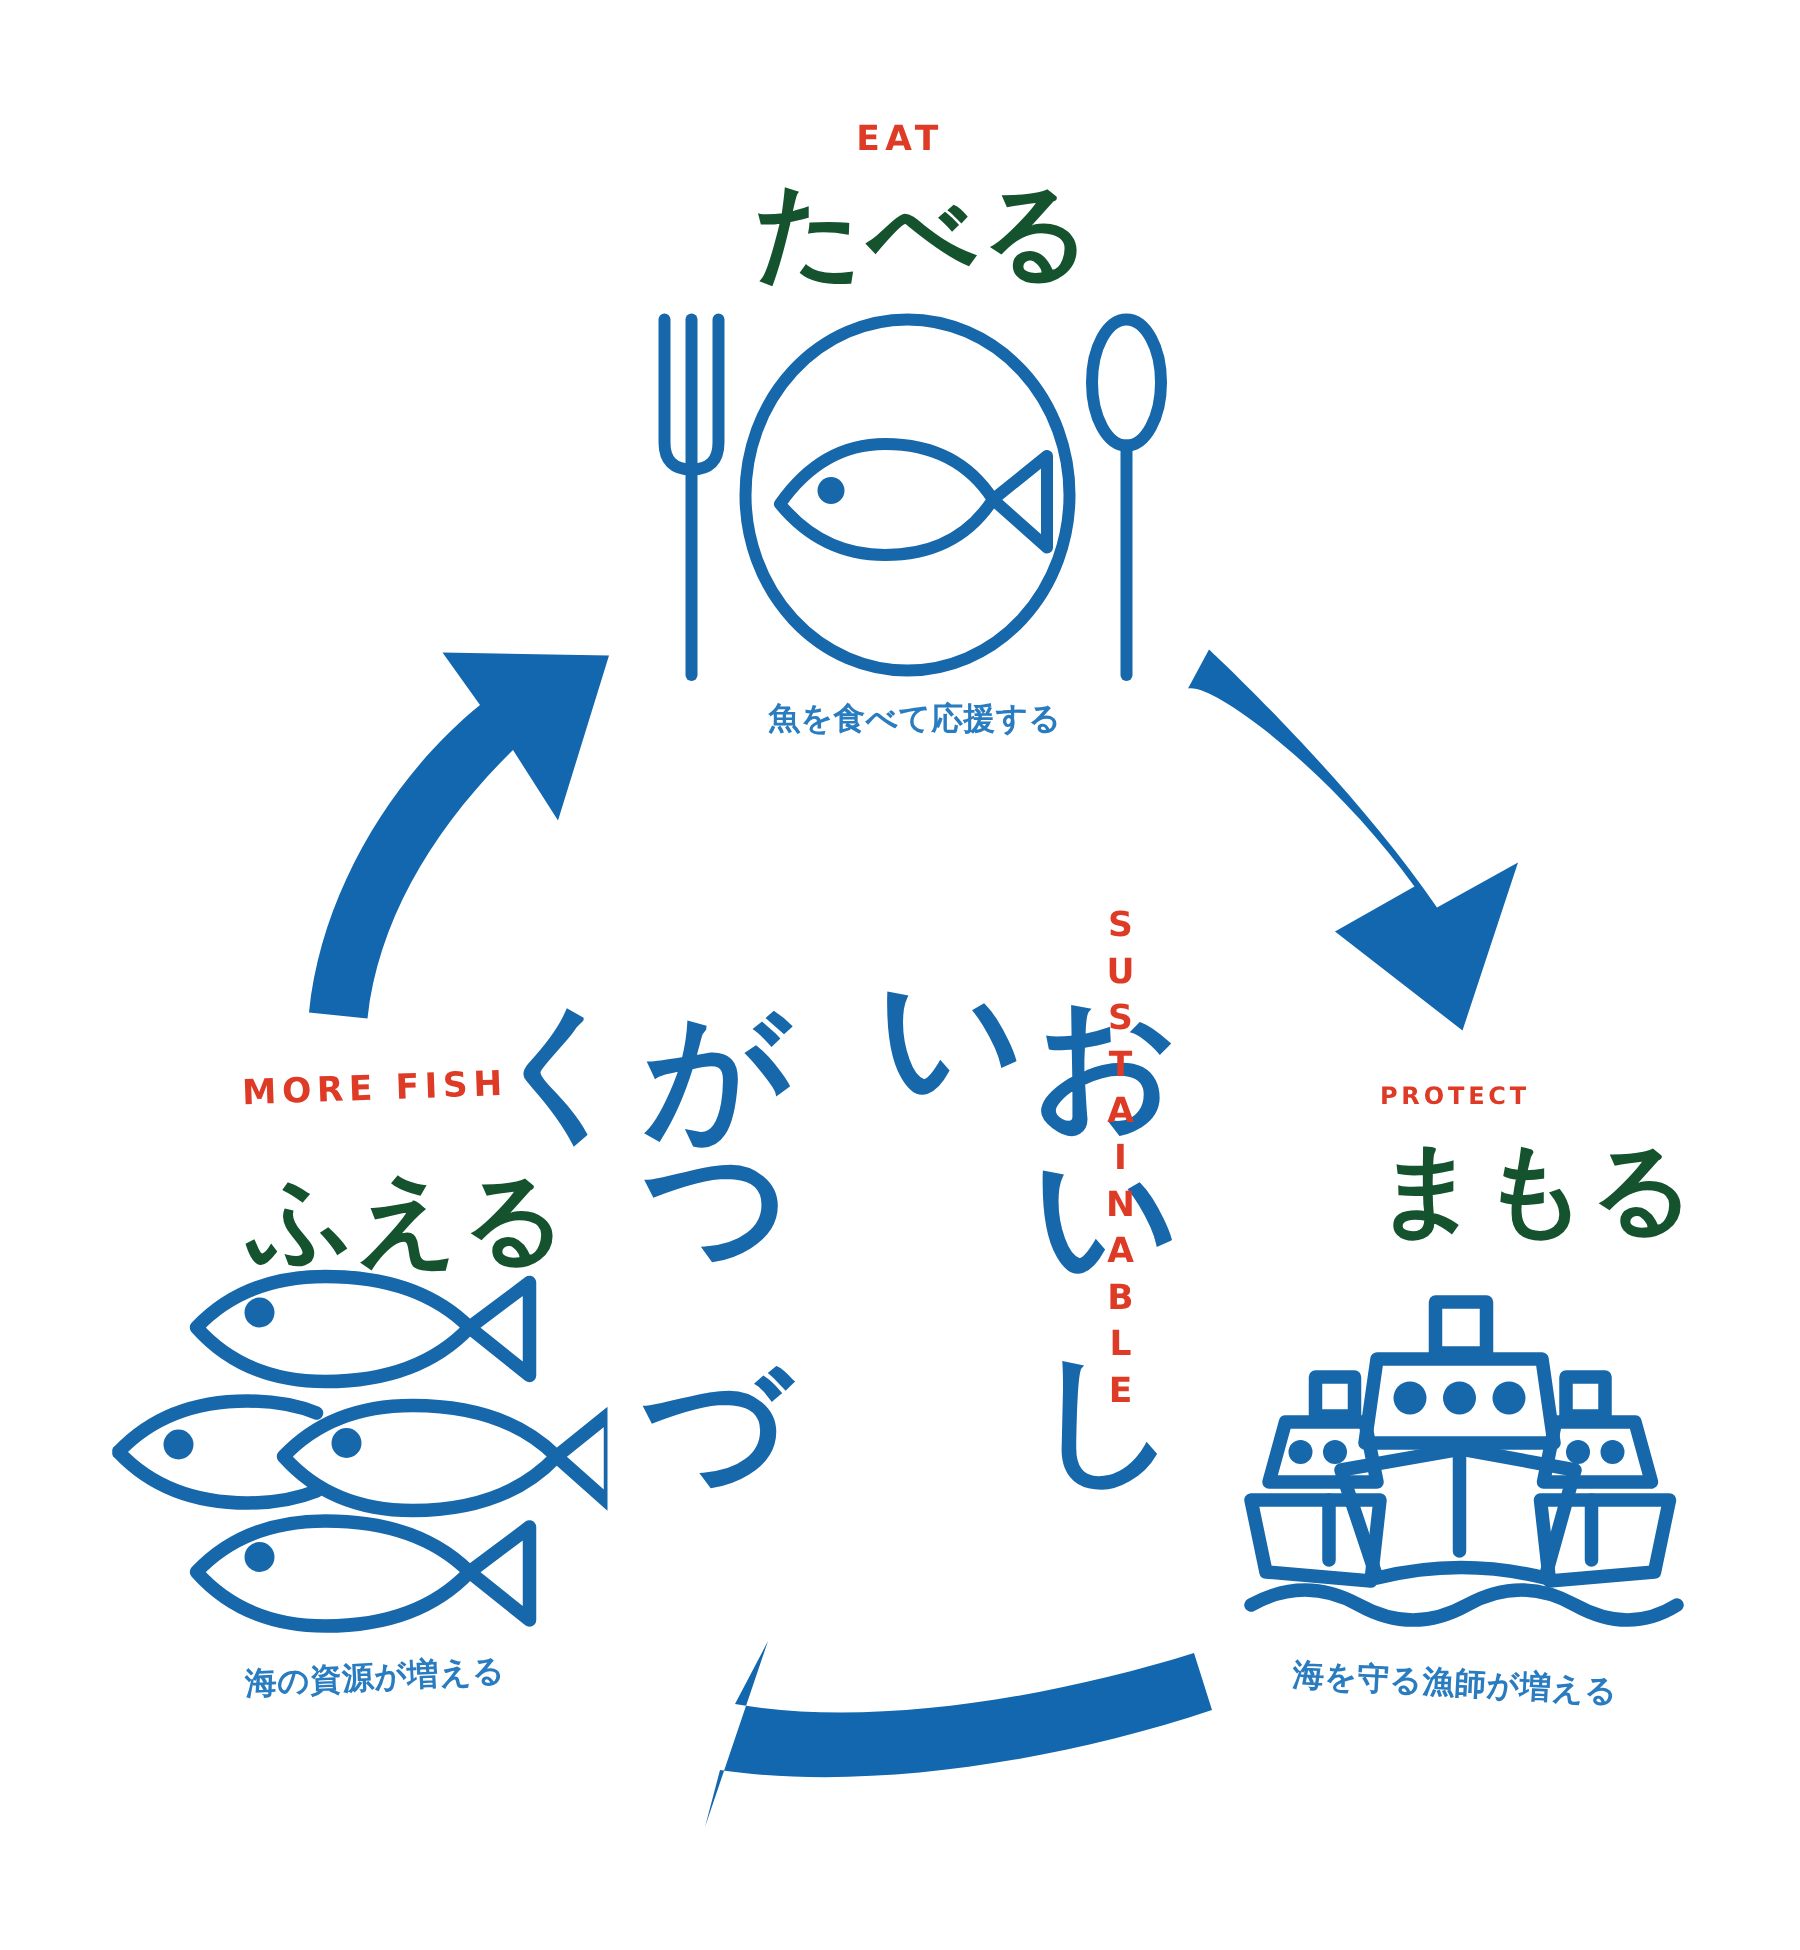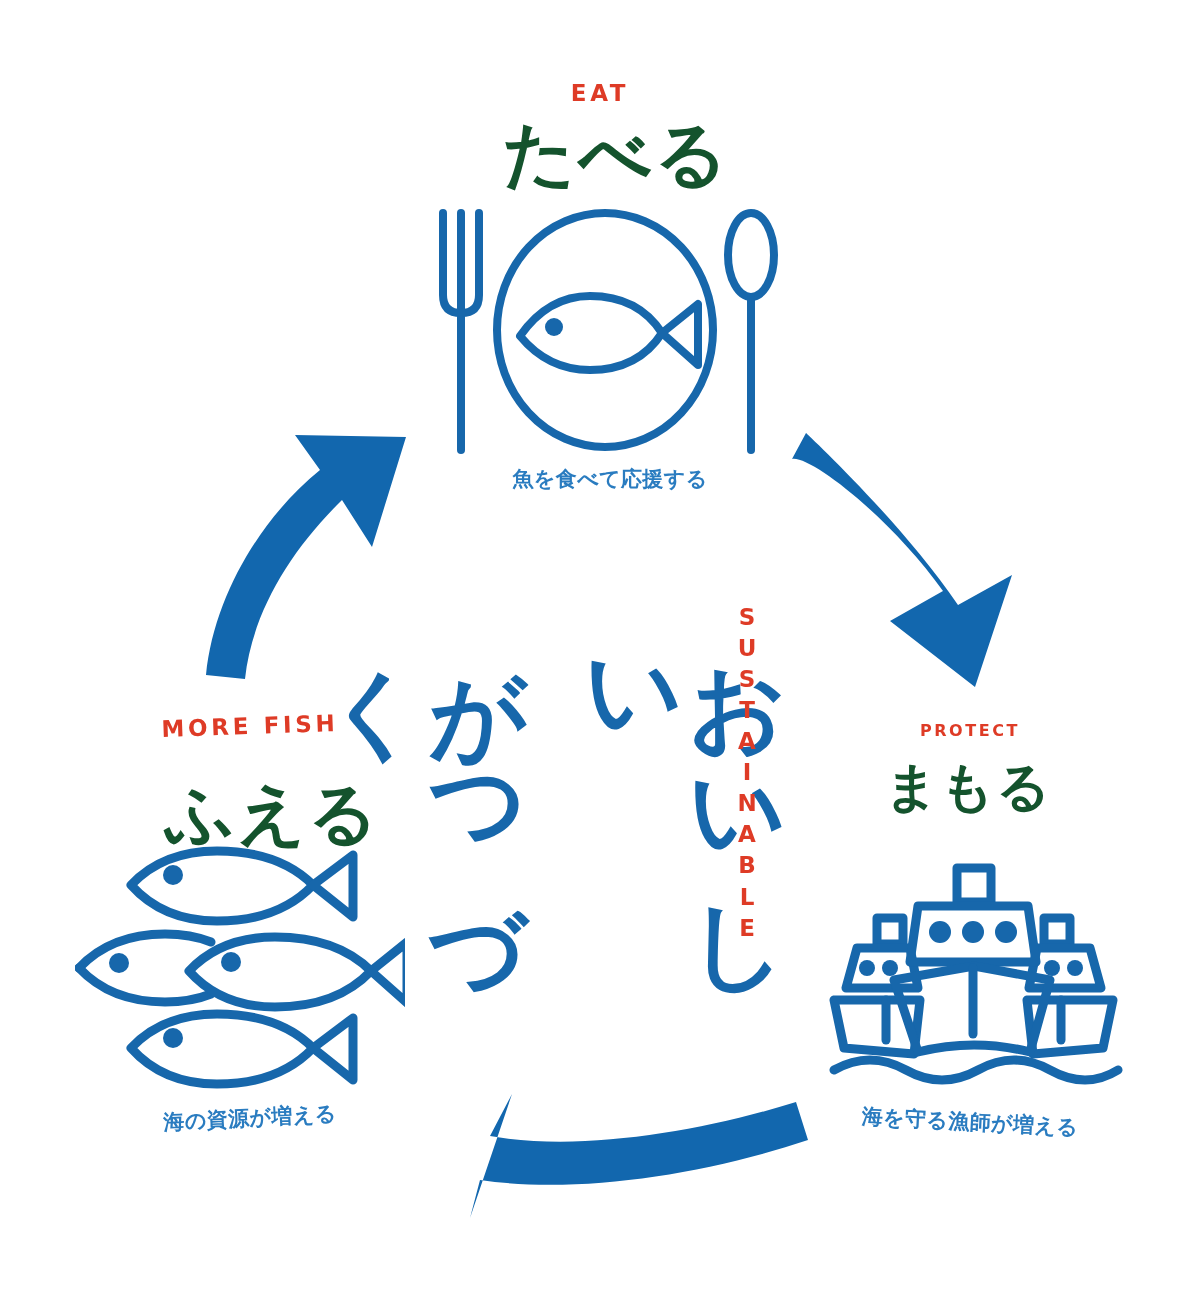--- a/index.html
+++ b/index.html
@@ -194,21 +194,21 @@
       </g>
     </svg>
   </div>
 
   <div class="caption" style="left:120px; top:1104px; width:260px; transform:rotate(-3deg);">
     <div>海の資源が増える</div>
   </div>
 
   <div class="eng-label" style="left:870px; top:723px; width:200px; font-size:16px;">PROTECT</div>
 
-  <div class="jp-head" style="left:792px; top:760px; width:260px; font-size:53px;">まもる</div>
+  <div class="jp-head" style="left:872px; top:760px; width:260px; font-size:68px;">まもる</div>
 
   <div class="ico" style="left:822px; top:862px;">
     <svg width="305" height="235" viewBox="0 0 305 235" fill="none" stroke="#1767ab" stroke-width="9" stroke-linecap="round" stroke-linejoin="round">
 
       <rect x="55" y="56" width="26" height="26"></rect>
       <path d="M35 86 L88 86 L96 126 L24 126 Z"></path>
       <circle cx="45" cy="106" r="8" fill="#1767ab" stroke="none"></circle>
       <circle cx="68" cy="106" r="8" fill="#1767ab" stroke="none"></circle>
       <path d="M12 138 L98 138 L92 192 L22 186 Z"></path>
       <path d="M64 138 L64 178"></path>

